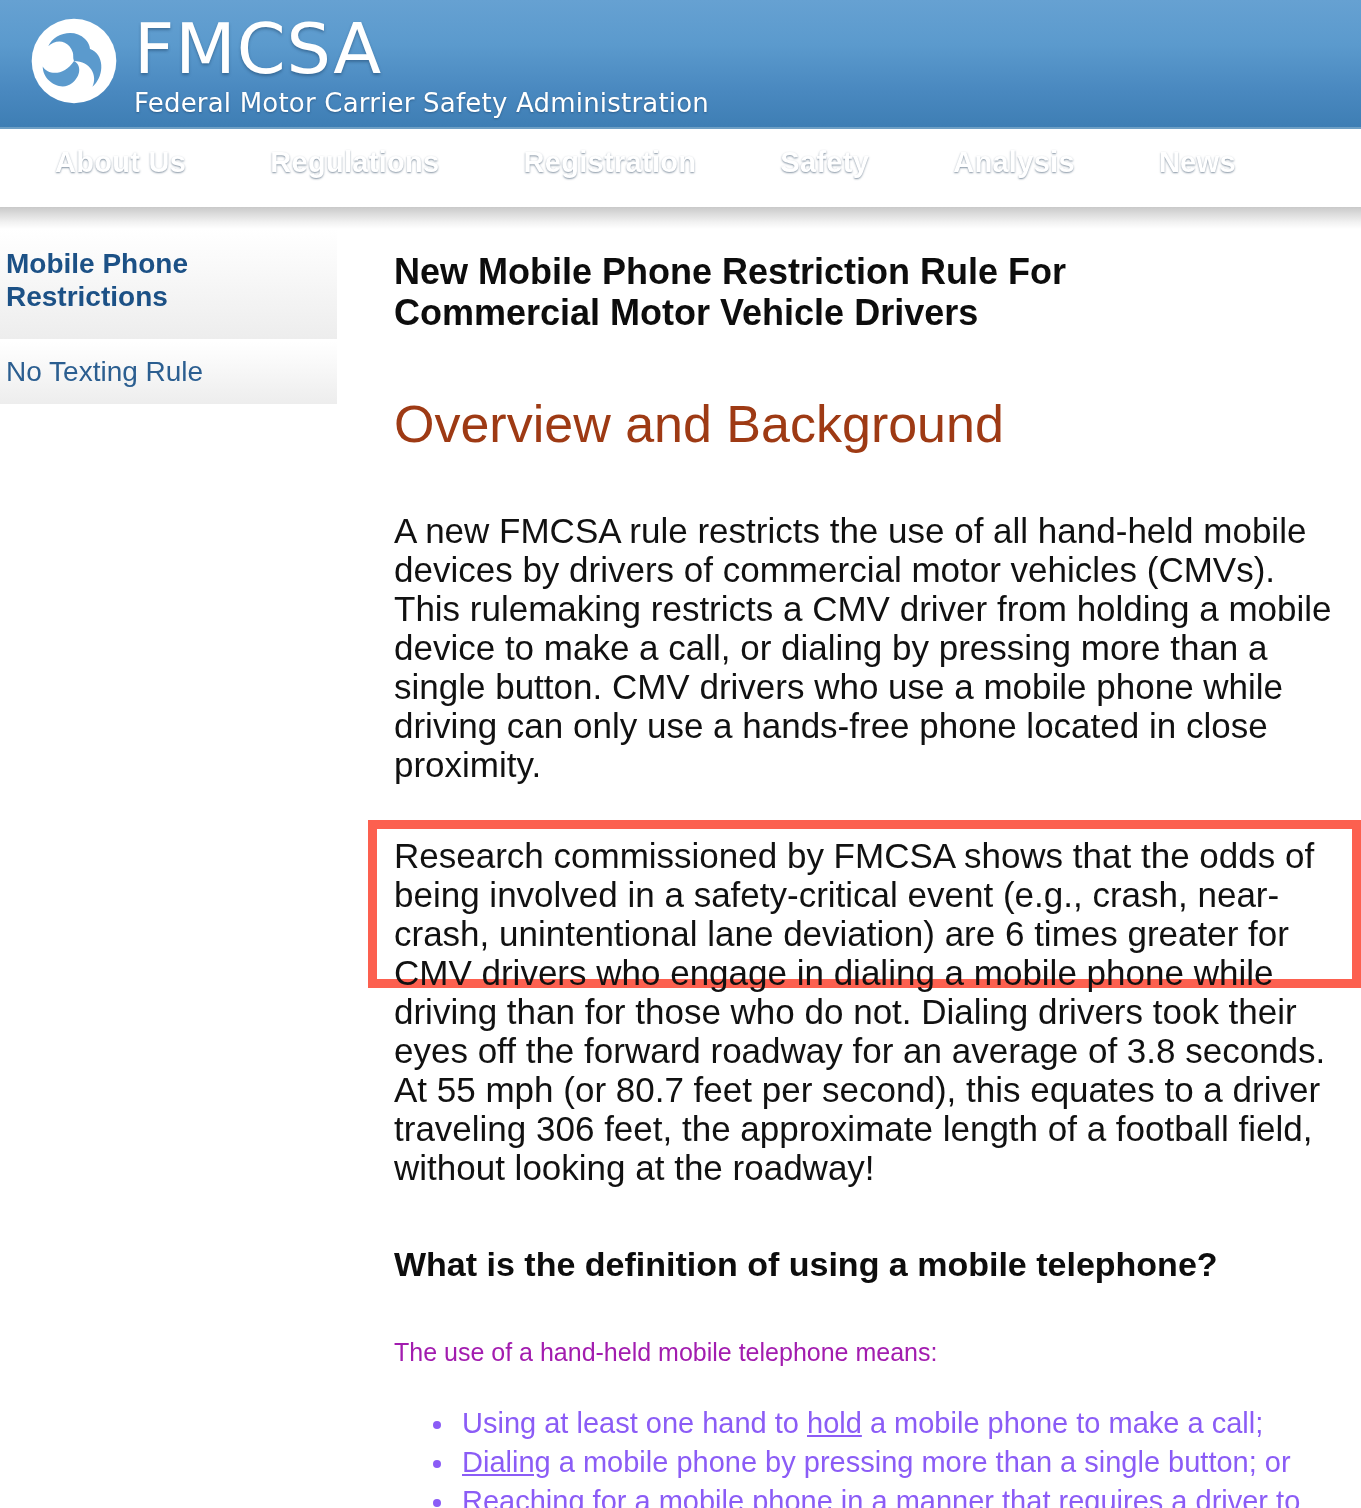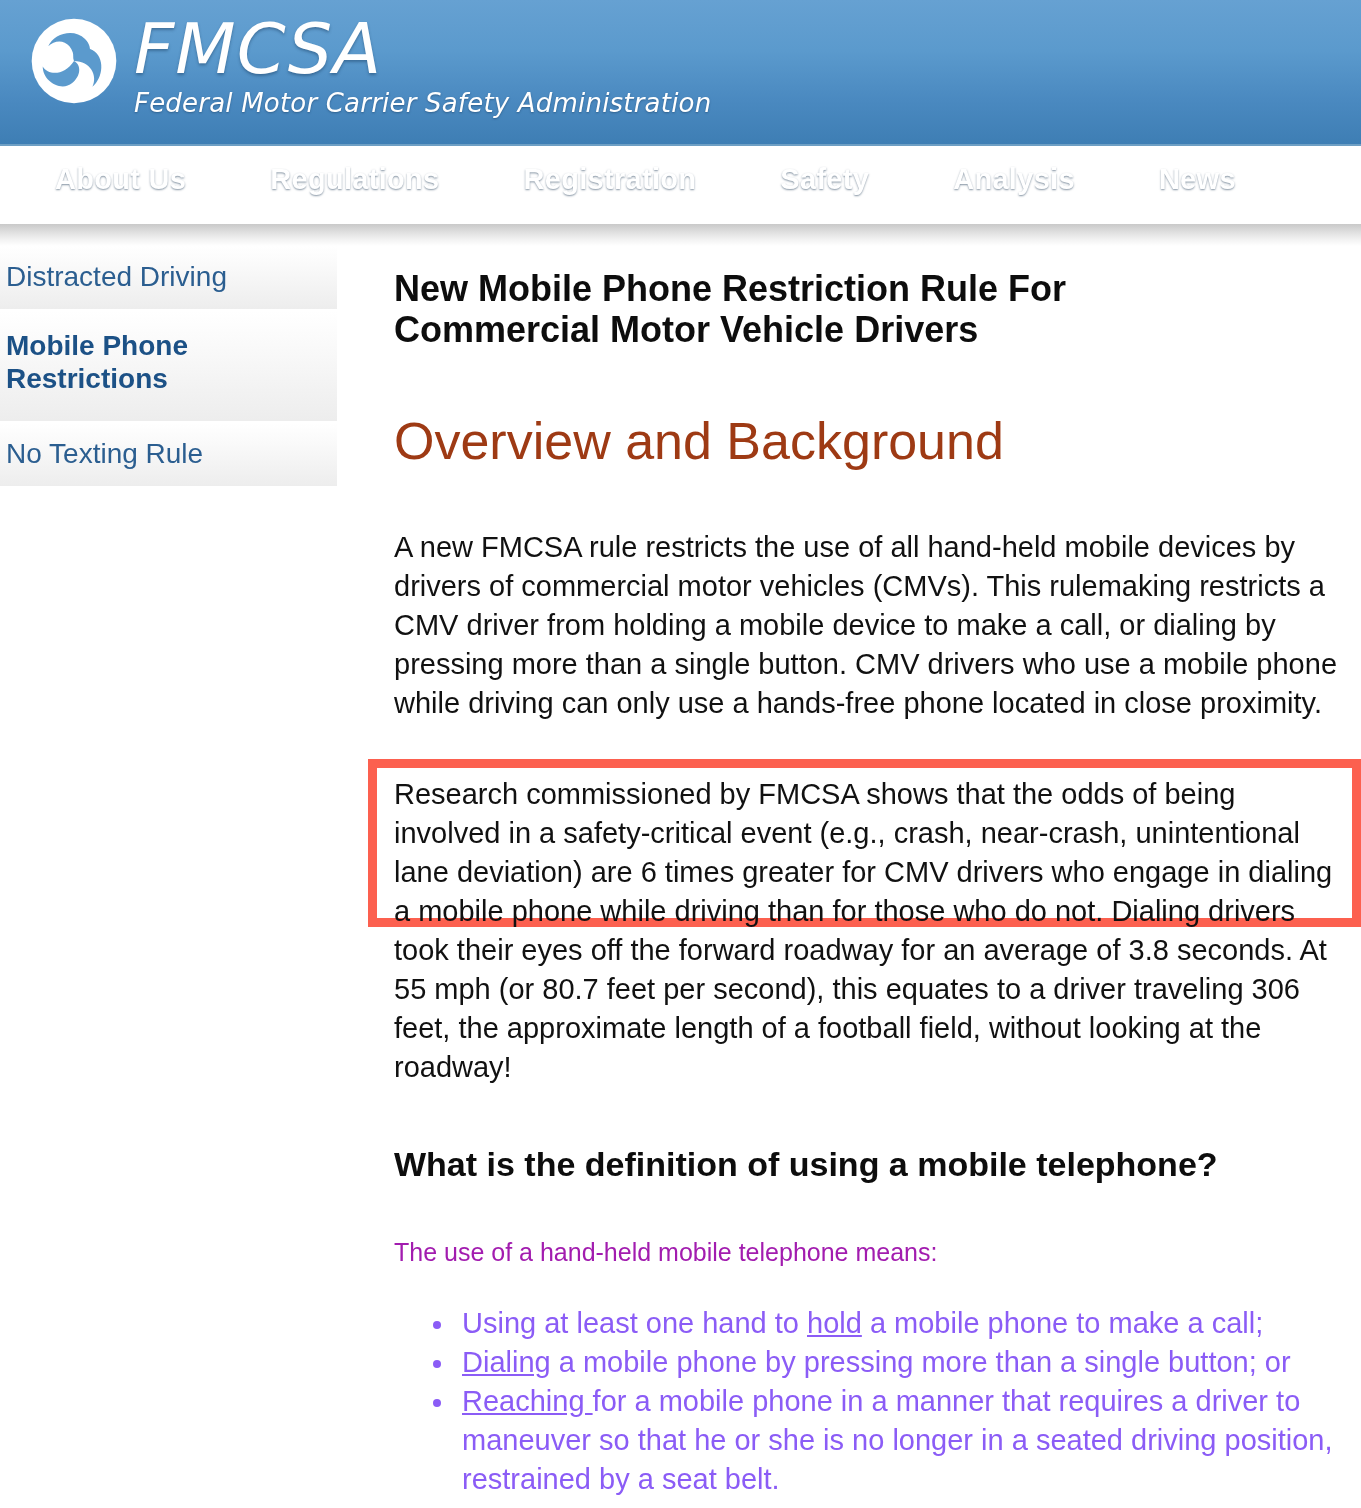--- a/index.html
+++ b/index.html
@@ -12,24 +12,23 @@
     width: 1361px;
     height: 1508px;
     overflow: hidden;
     font-family: "Liberation Sans", sans-serif;
     -webkit-font-smoothing: antialiased;
   }
 
   
   .masthead {
     position: relative;
-    height: 144px;
+    height: 127px;
     background: linear-gradient(to bottom, #66a1d2 0%, #5b9acd 35%, #4a89c0 70%, #3e7eb4 100%);
     overflow: hidden;
-    font-style: italic;
   }
   .brand {
     position: absolute;
     left: 28px;
     top: 10px;
     display: flex;
     align-items: flex-start;
   }
   .logo-mark {
     width: 92px;
@@ -142,21 +141,21 @@
   }
   .section-heading {
     font-size: 52px;
     line-height: 58px;
     font-weight: 400;
     color: #9e3a14;
     margin: 62px 0 0 0;
     font-family: "Liberation Sans", sans-serif;
   }
   .body-text {
-    font-size: 29px;
+    font-size: 35px;
     line-height: 39px;
     color: #111111;
     margin: 58px 0 0 0;
     font-family: "Liberation Sans", sans-serif;
   }
 
   .highlight-wrap {
     position: relative;
     margin-top: 52px;
   }
@@ -229,23 +228,20 @@
     <a class="nav-item">Safety</a>
     <a class="nav-item">Analysis</a>
     <a class="nav-item">News</a>
   </div>
 </nav>
 <div class="nav-shadow"></div>
 
 <div class="page">
 
   <aside class="sidebar">
-    <div class="side-item">
-      <span class="side-label">Distracted Driving</span>
-    </div>
     <div class="side-item current">
       <span class="side-label">Mobile Phone Restrictions</span>
     </div>
     <div class="side-item">
       <span class="side-label">No Texting Rule</span>
     </div>
   </aside>
 
   <main class="content">
 

